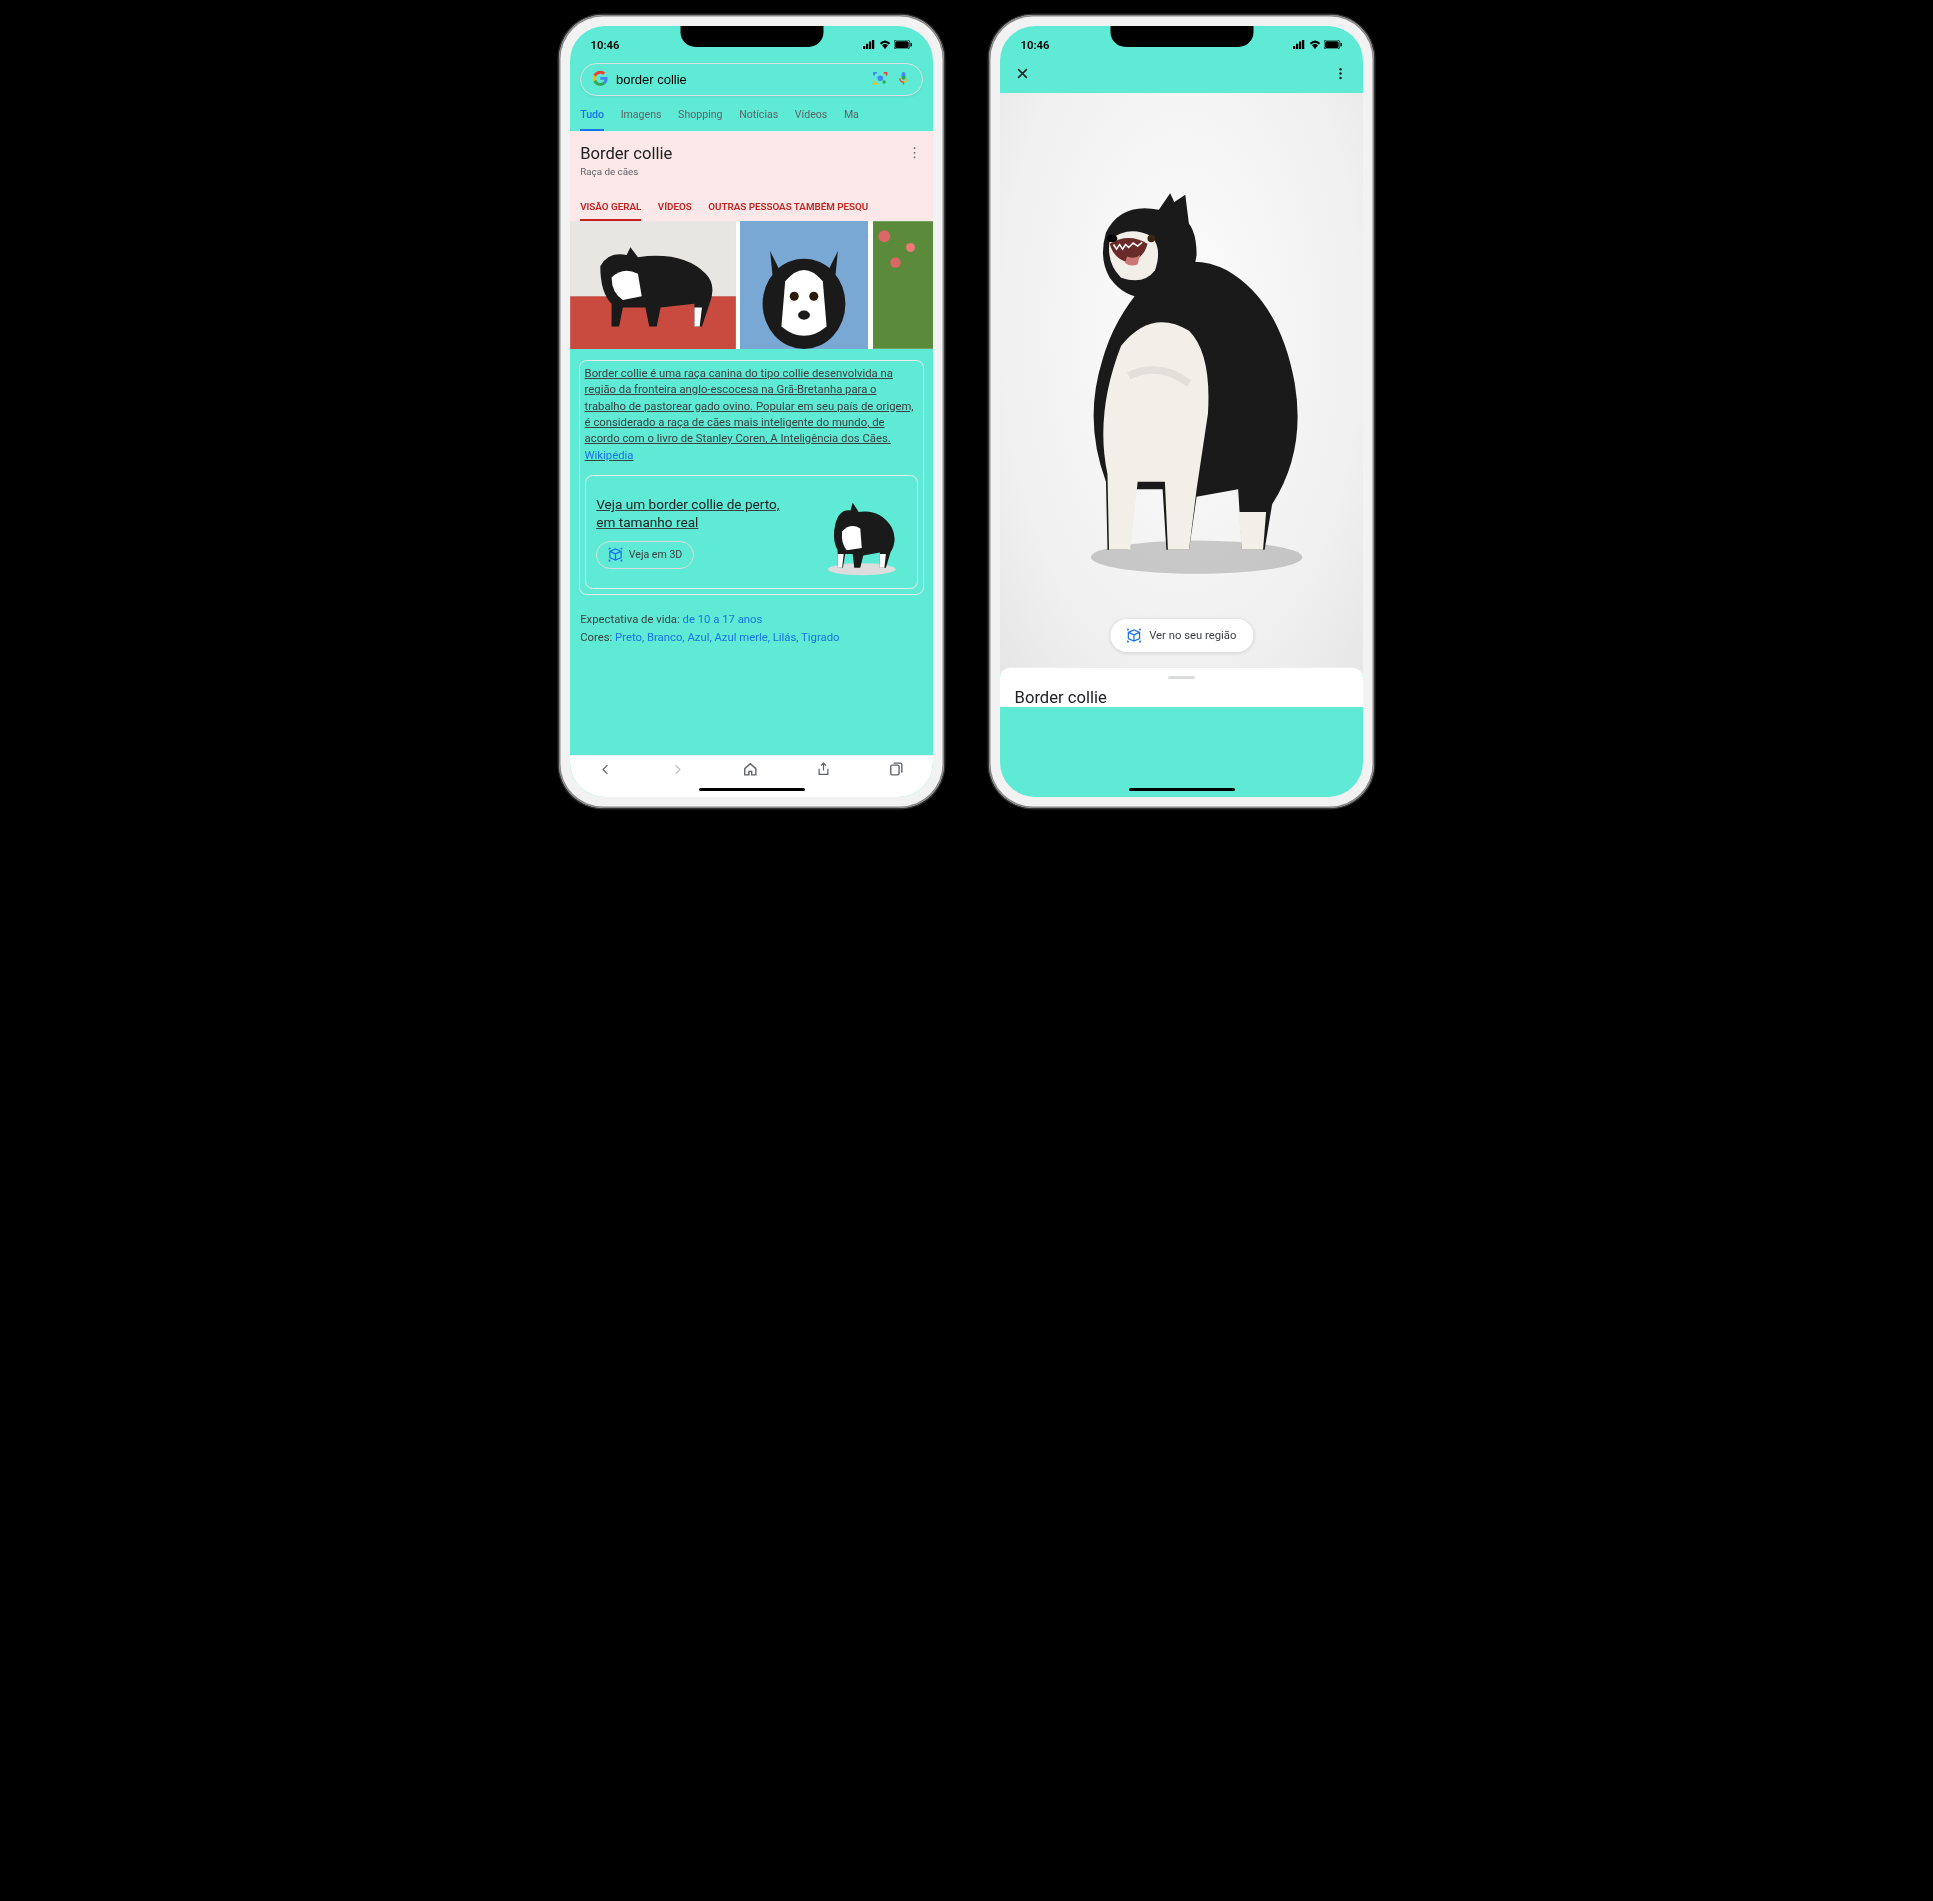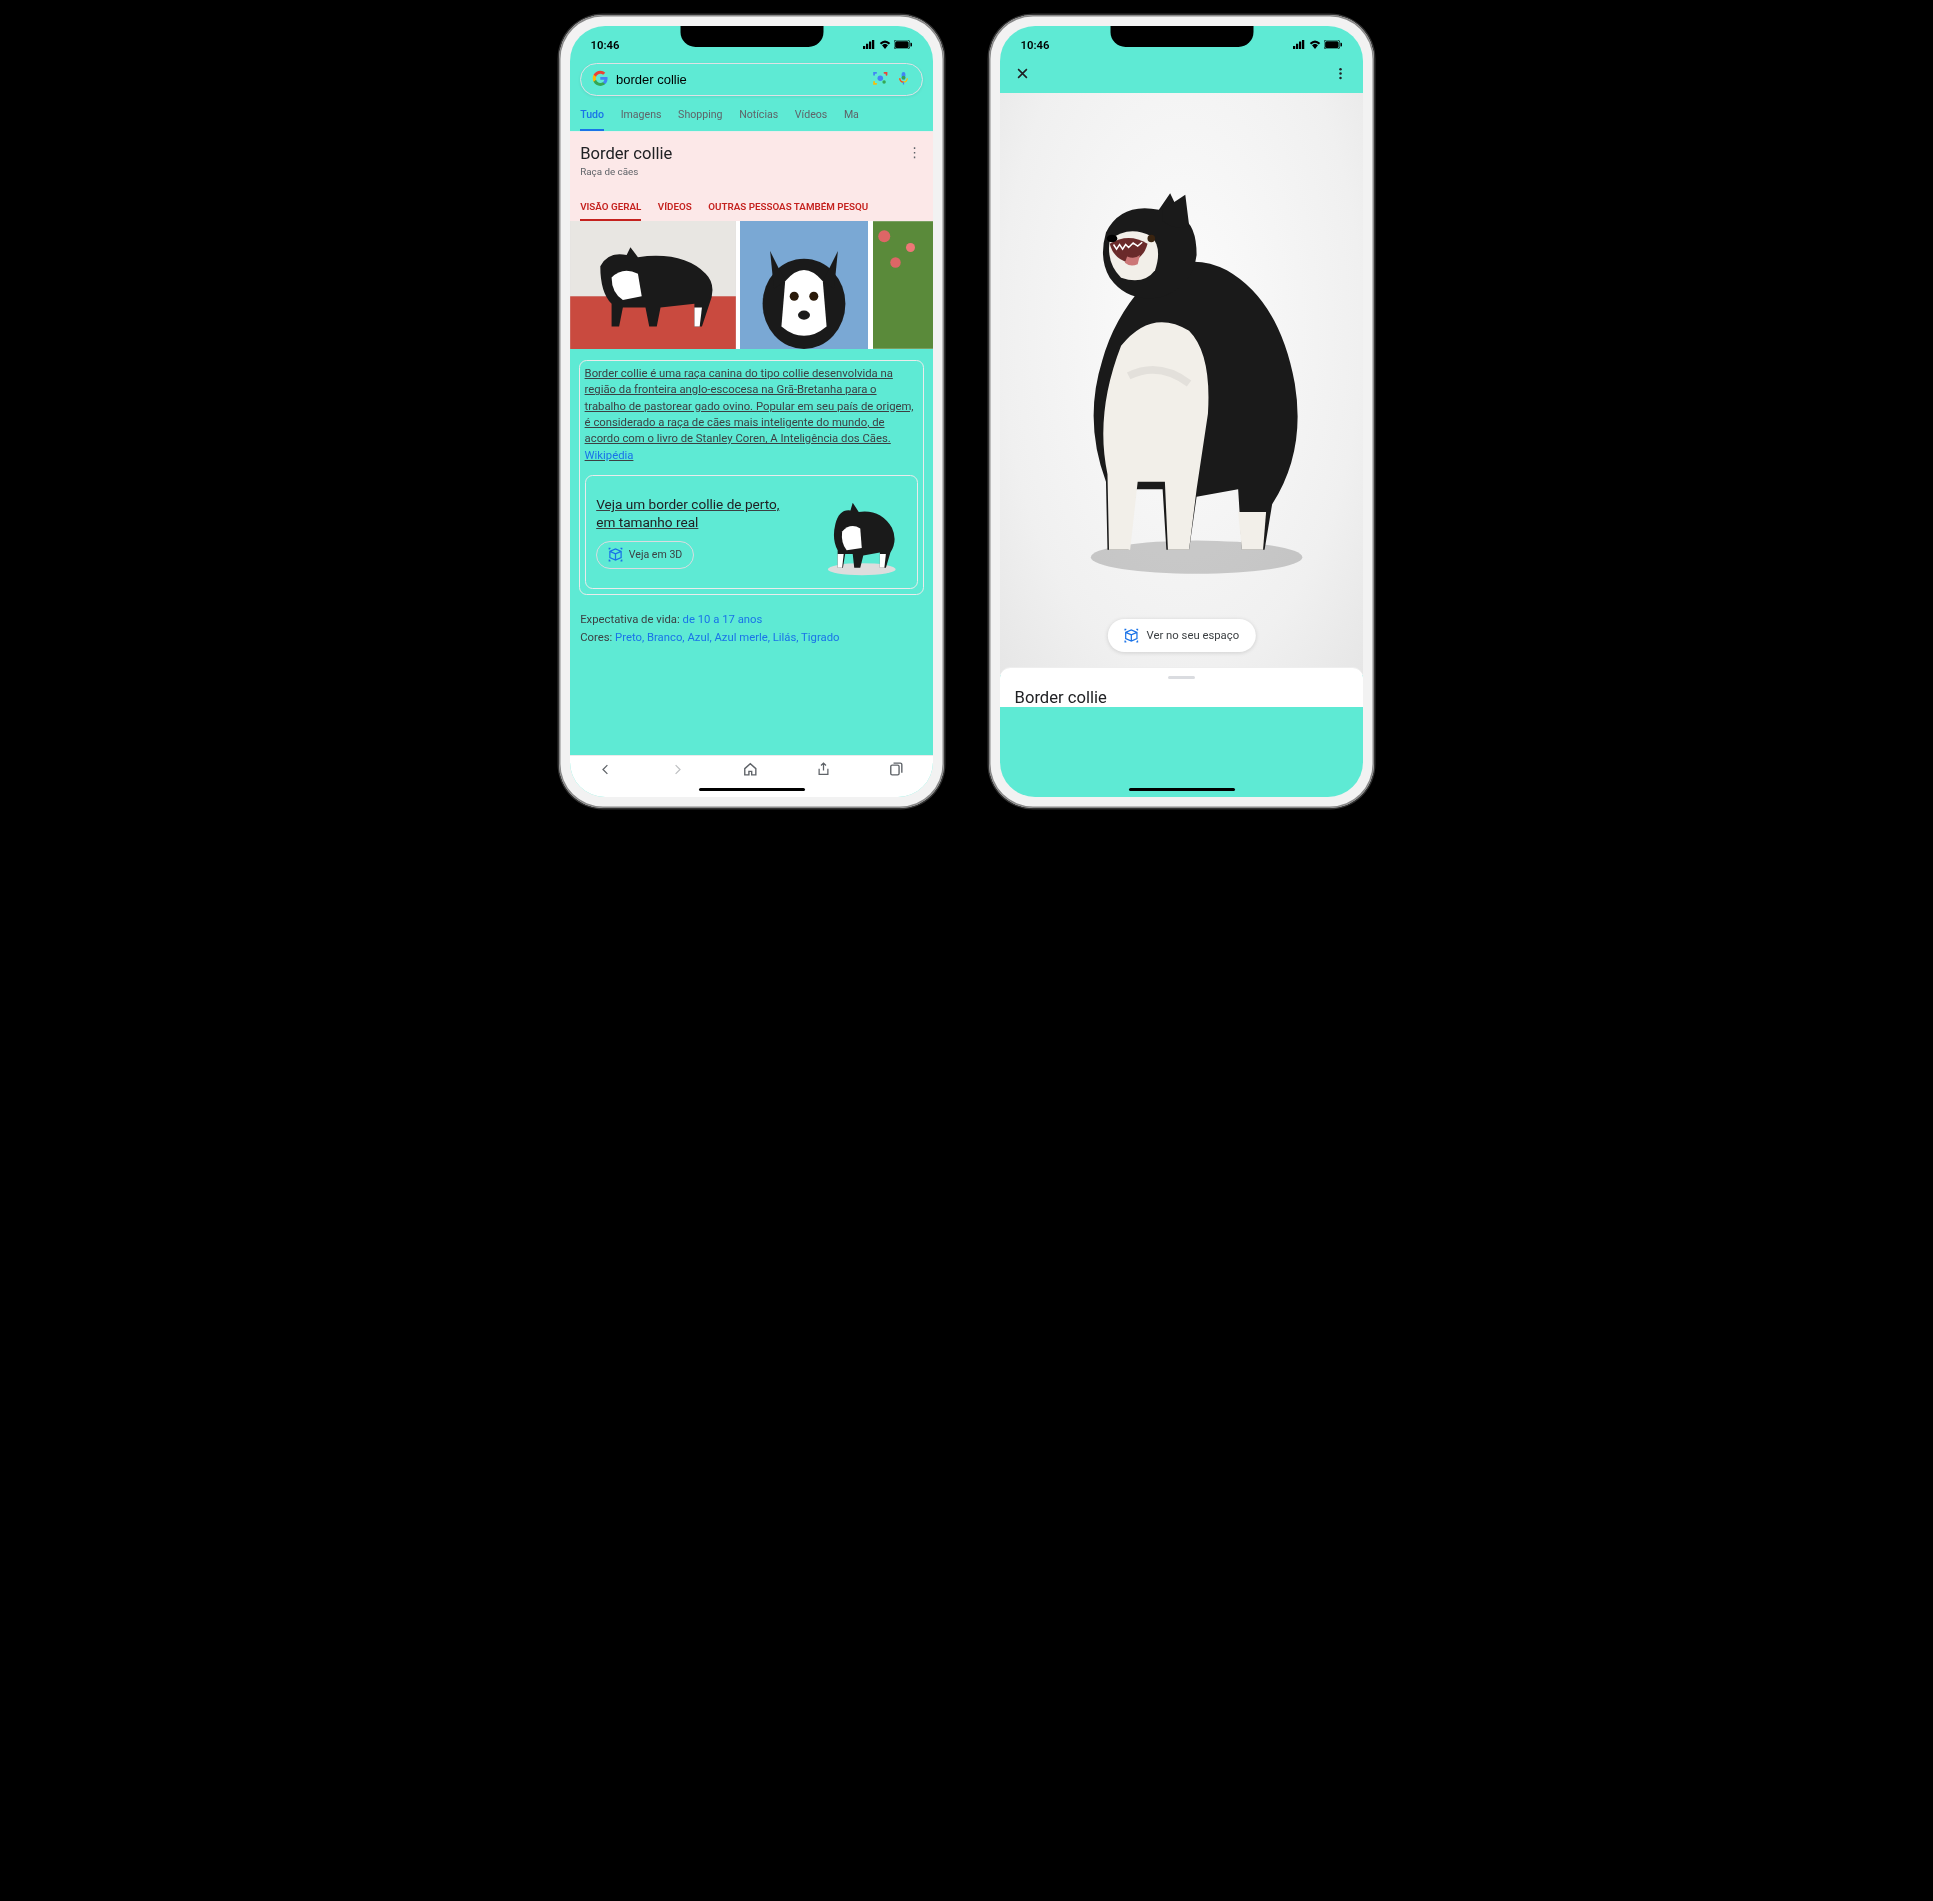--- a/index.html
+++ b/index.html
@@ -471,21 +471,21 @@
 
           <path d="M120 250 Q160 230 200 260" stroke="rgba(0,0,0,0.06)" stroke-width="10" fill="none"></path>
         </svg>
       </div>
 
       <div class="ar-space-btn">
         <svg class="cube-icon" viewBox="0 0 24 24">
             <path d="M3 7 L12 3 L21 7 L21 17 L12 21 L3 17 Z M3 7 L12 11 L21 7 M12 11 L12 21" fill="none" stroke="#1a73e8" stroke-width="2"></path>
             <path d="M2 4 L2 2 L4 2 M20 2 L22 2 L22 4 M22 20 L22 22 L20 22 M4 22 L2 22 L2 20" stroke="#1a73e8" stroke-width="2" fill="none"></path>
           </svg>
-        <span>Ver no seu espaço</span>
+        <span>Ver no seu região</span>
       </div>
     </div>
 
     <div class="ar-sheet">
       <div class="sheet-handle"></div>
       <div class="sheet-title">Border collie</div>
     </div>
 
     <div class="home-indicator"></div>
   </div>

